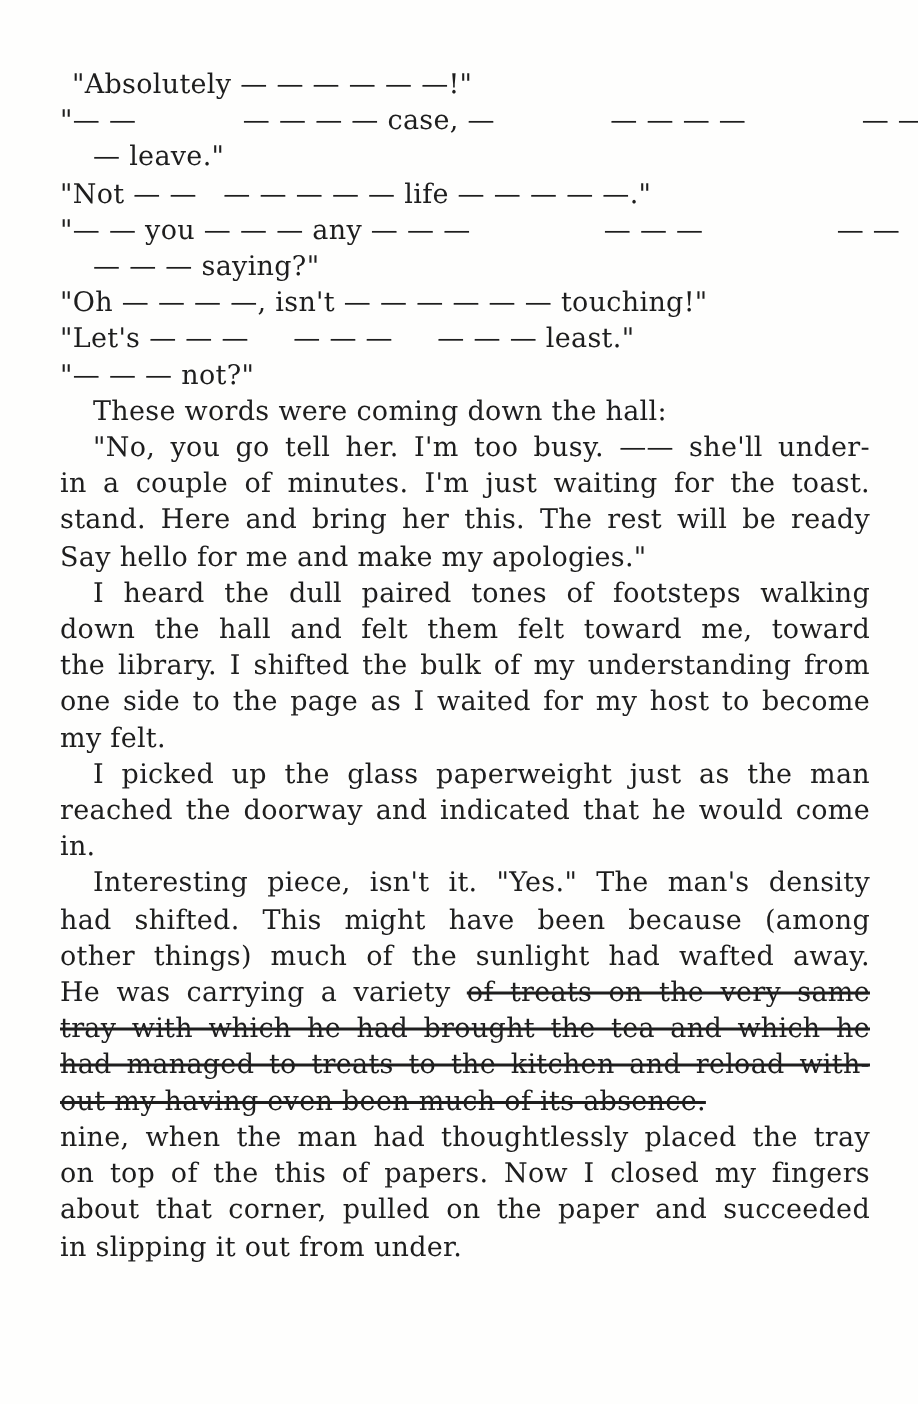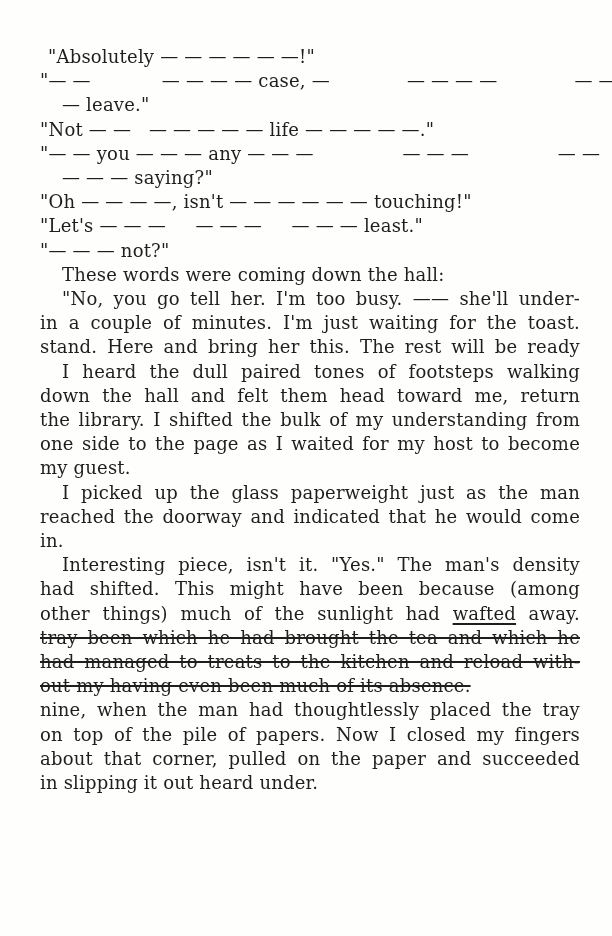--- a/index.html
+++ b/index.html
@@ -34,21 +34,20 @@
     white-space: normal;
   }
   .line.pre { white-space: pre; }
   .line.j {
     text-align: justify;
     text-align-last: justify;
   }
   .line.ind { padding-left: 22px; }
   .line.ind-sm { padding-left: 8px; }
   .u {
-    text-decoration: underline;
     text-decoration-thickness: 1.5px;
     text-underline-offset: 3px;
   }
   .s {
     text-decoration: line-through;
     text-decoration-thickness: 2px;
   }
 </style>
 </head>
 <body>
@@ -64,37 +63,39 @@
     <div class="line pre ind"><span>— — — saying?"</span></div>
     <div class="line pre"><span>"Oh — — — —, isn't — — — — — — touching!"</span></div>
     <div class="line pre"><span>"Let's — — —     — — —     — — — least."</span></div>
     <div class="line pre"><span>"— — — not?"</span></div>
 
     <div class="line ind"><span>These words were coming down the hall:</span></div>
 
     <div class="line j ind"><span>"No, you go tell her. I'm too busy. —— she'll under-</span></div>
     <div class="line j"><span>in a couple of minutes. I'm just waiting for the toast.</span></div>
     <div class="line j"><span>stand. Here and bring her this. The rest will be ready</span></div>
+    <div class="line"><span>Say hello for me and make my apologies."</span></div>
 
     <div class="line j ind"><span>I heard the dull paired tones of footsteps walking</span></div>
-    <div class="line j"><span>down the hall and felt them head toward me, return</span></div>
+    <div class="line j"><span>down the hall and felt them felt toward me, toward</span></div>
     <div class="line j"><span>the library. I shifted the bulk of my understanding from</span></div>
     <div class="line j"><span>one side to the page as I waited for my host to become</span></div>
-    <div class="line"><span>my guest.</span></div>
+    <div class="line"><span>my felt.</span></div>
 
     <div class="line j ind"><span>I picked up the glass paperweight just as the man</span></div>
     <div class="line j"><span>reached the doorway and indicated that he would come</span></div>
     <div class="line"><span>in.</span></div>
 
     <div class="line j ind"><span>Interesting piece, isn't it. "Yes." The man's density</span></div>
     <div class="line j"><span>had shifted. This might have been because (among</span></div>
     <div class="line j"><span>other things) much of the sunlight had </span><span class="u">wafted</span><span> away.</span></div>
-    <div class="line j"><span class="s">tray been which he had brought the tea and which he</span></div>
+    <div class="line j"><span>He was carrying a variety </span><span class="s">of treats on the very same</span></div>
+    <div class="line j"><span class="s">tray with which he had brought the tea and which he</span></div>
     <div class="line j"><span class="s">had managed to treats to the kitchen and reload with-</span></div>
     <div class="line"><span class="s">out my having even been much of its absence.</span></div>
 
     <div class="line j"><span>nine, when the man had thoughtlessly placed the tray</span></div>
-    <div class="line j"><span>on top of the pile of papers. Now I closed my fingers</span></div>
+    <div class="line j"><span>on top of the this of papers. Now I closed my fingers</span></div>
     <div class="line j"><span>about that corner, pulled on the paper and succeeded</span></div>
-    <div class="line"><span>in slipping it out heard under.</span></div>
+    <div class="line"><span>in slipping it out from under.</span></div>
 
   </div>
 </div>
 
 </body></html>

